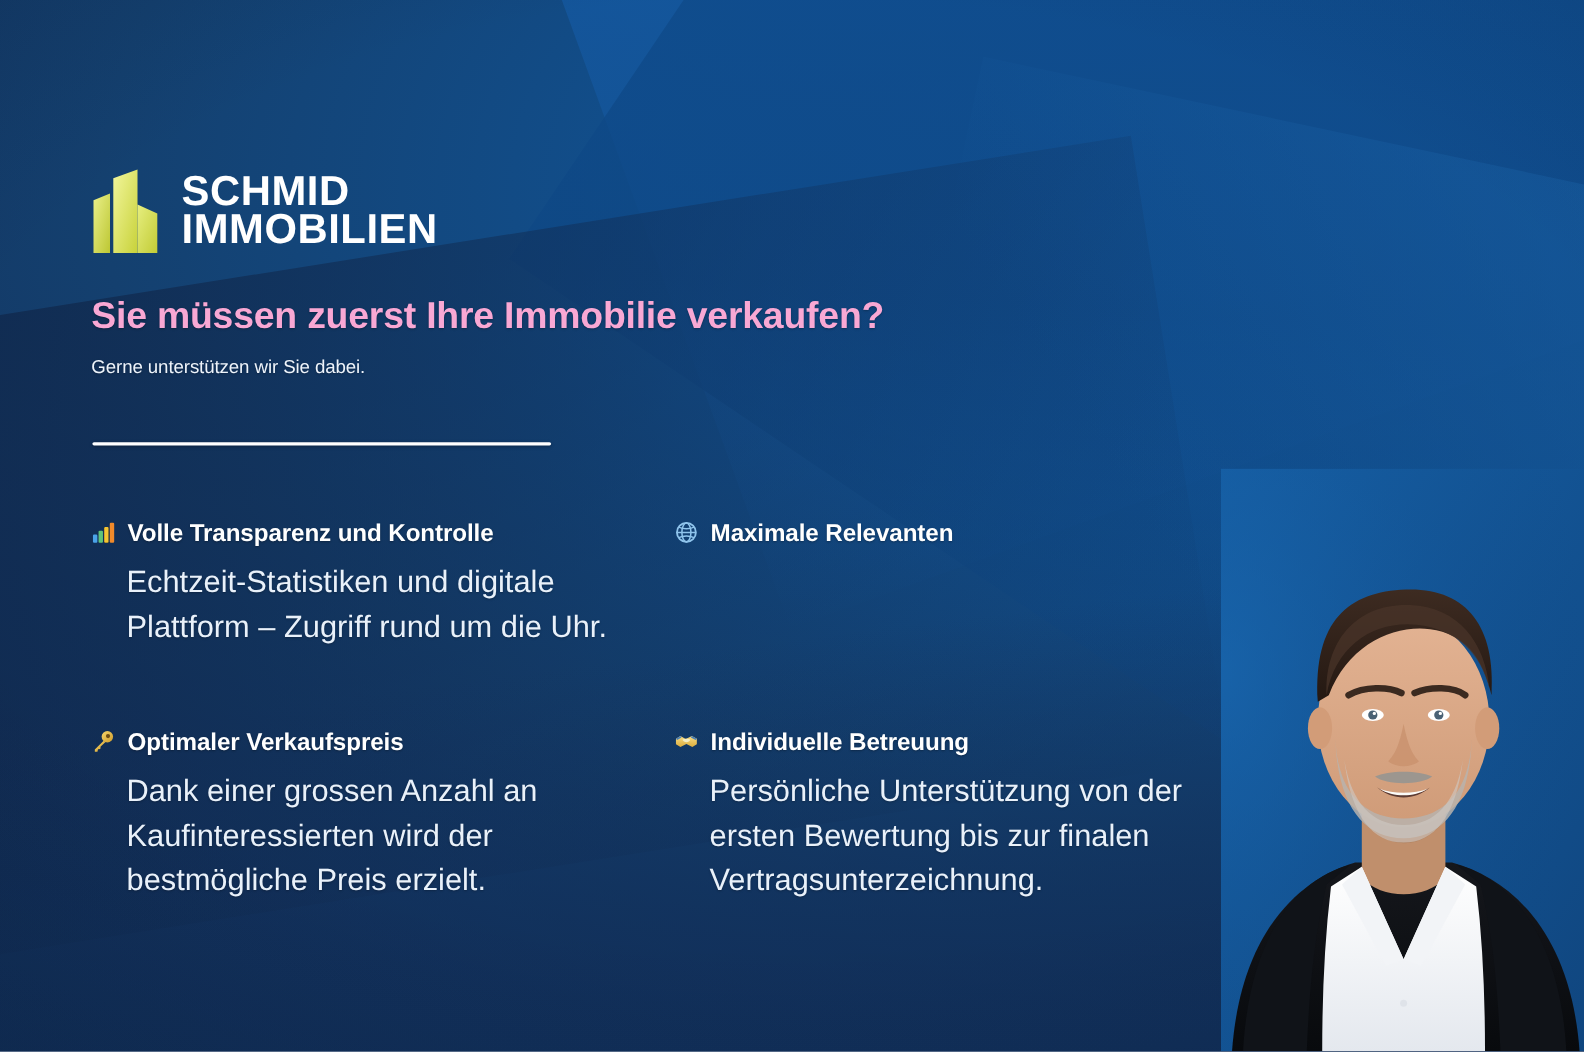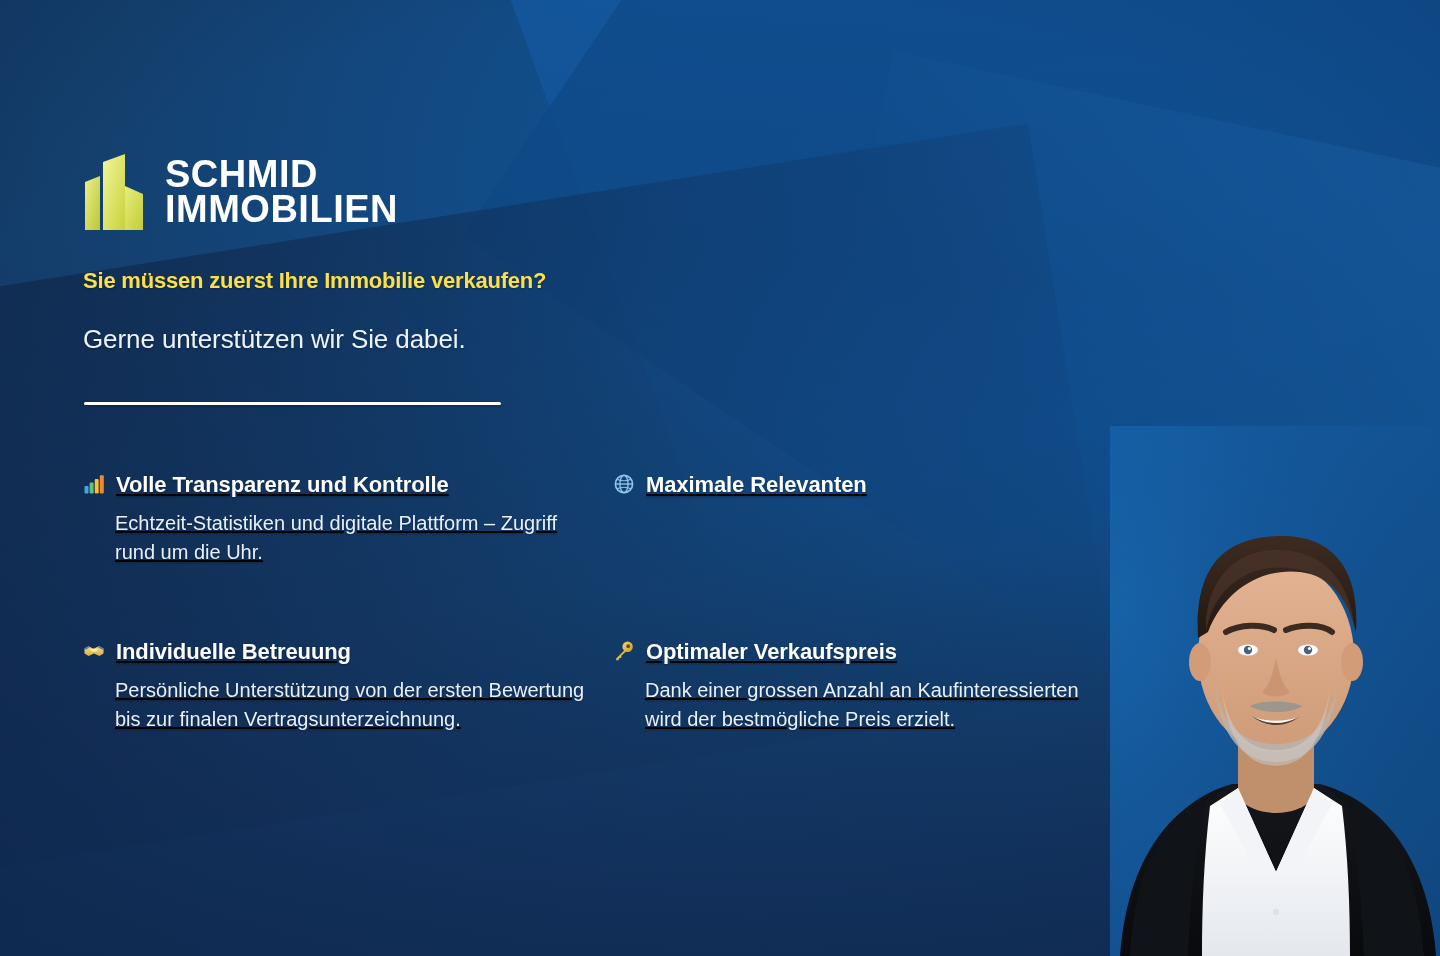--- a/index.html
+++ b/index.html
@@ -77,30 +77,30 @@
   .logo-words span {
     color:#ffffff;
     font-weight:bold;
     font-size:38px;
     letter-spacing:.5px;
   }
 
   
   .headline {
     position:absolute; left:83px; top:268px;
-    color:#fde047;
-    font-size:22px;
+    color:#f9a8d4;
+    font-size:34px;
     font-weight:bold;
     letter-spacing:-.2px;
     text-shadow:0 1px 2px rgba(0,0,0,.28);
   }
   .subhead {
     position:absolute; left:83px; top:324px;
     color:#eef4fb;
-    font-size:26px;
+    font-size:17px;
     font-weight:normal;
     letter-spacing:-.1px;
     text-shadow:0 1px 2px rgba(0,0,0,.25);
   }
 
   .divider {
     position:absolute; left:84px; top:402px;
     width:417px; height:3px;
     background:#ffffff;
     border-radius:2px;
@@ -108,21 +108,20 @@
   }
 
   
   .features {
     position:absolute; left:83px; top:472px;
     width:1110px;
     display:grid;
     grid-template-columns:530px 530px;
     column-gap:0px;
     row-gap:72px;
-    text-decoration:underline;
   }
   .feature { position:relative; }
   .feature-head {
     display:flex; align-items:flex-start; gap:8px;
     margin-bottom:11px;
   }
   .feature-icon {
     font-size:21px;
     line-height:1;
     width:25px;
@@ -135,21 +134,21 @@
   .feature-title {
     color:#ffffff;
     font-size:22px;
     font-weight:bold;
     letter-spacing:-.1px;
     text-shadow:0 1px 2px rgba(0,0,0,.3);
   }
   .feature-desc {
     margin-left:32px;
     color:#e9f1fa;
-    font-size:20px;
+    font-size:28px;
     line-height:1.45;
     font-weight:normal;
     max-width:470px;
     text-shadow:0 1px 2px rgba(0,0,0,.26);
   }
 
   
   .portrait {
     position:absolute;
     right:0; bottom:0;
@@ -310,20 +309,40 @@
             <svg width="22" height="22" viewBox="0 0 22 22" xmlns="http://www.w3.org/2000/svg" aria-hidden="true">
               <circle cx="11" cy="11" r="8.6" fill="none" stroke="#8fc4ec" stroke-width="1.7"></circle>
               <ellipse cx="11" cy="11" rx="4.1" ry="8.6" fill="none" stroke="#8fc4ec" stroke-width="1.4"></ellipse>
               <line x1="2.4" y1="11" x2="19.6" y2="11" stroke="#8fc4ec" stroke-width="1.4"></line>
               <path d="M4 6.2 C 8 8.2 14 8.2 18 6.2" fill="none" stroke="#8fc4ec" stroke-width="1.2"></path>
               <path d="M4 15.8 C 8 13.8 14 13.8 18 15.8" fill="none" stroke="#8fc4ec" stroke-width="1.2"></path>
             </svg>
           </span>
           <span class="feature-title">Maximale Relevanten</span>
         </div>
+      </div>
+
+      <div class="feature">
+        <div class="feature-head">
+          <span class="feature-icon">
+            <svg width="22" height="22" viewBox="0 0 22 22" xmlns="http://www.w3.org/2000/svg" aria-hidden="true">
+              <defs>
+                <linearGradient id="kg" x1="0" y1="0" x2="1" y2="1">
+                  <stop offset="0" stop-color="#f6d56a"></stop>
+                  <stop offset="1" stop-color="#cf9c2c"></stop>
+                </linearGradient>
+              </defs>
+              <circle cx="14.6" cy="6.8" r="5.2" fill="url(#kg)"></circle>
+              <circle cx="15.2" cy="6.2" r="1.9" fill="#6d4c14"></circle>
+              <path d="M11.2 10.4 L 3.2 18.4 L 3.2 20.3 L 5.6 20.3 L 6.1 18.2 L 8.2 17.9 L 8.5 15.6 L 13 11.6 Z" fill="url(#kg)"></path>
+            </svg>
+          </span>
+          <span class="feature-title">Optimaler Verkaufspreis</span>
+        </div>
+        <div class="feature-desc">Dank einer grossen Anzahl an Kaufinteressierten wird der bestmögliche Preis erzielt.</div>
       </div>
 
       <div class="feature">
         <div class="feature-head">
           <span class="feature-icon">
             <svg width="22" height="22" viewBox="0 0 22 22" xmlns="http://www.w3.org/2000/svg" aria-hidden="true">
               <defs>
                 <linearGradient id="hsg" x1="0" y1="0" x2="0" y2="1">
                   <stop offset="0" stop-color="#f8dc84"></stop>
                   <stop offset="1" stop-color="#dcae3e"></stop>
@@ -333,35 +352,15 @@
               <path d="M7.4 9.6 C 9.2 8.4 12.8 8.4 14.6 9.6 C 13.4 12.6 8.6 12.6 7.4 9.6 Z" fill="#f6eec2"></path>
               <path d="M1.5 8.5 L 5.5 6.2 L 6.6 7.4 L 2.6 9.7 Z" fill="#4a7fb5"></path>
               <path d="M20.5 8.5 L 16 6.2 L 15 7.4 L 19.4 9.7 Z" fill="#4a7fb5"></path>
             </svg>
           </span>
           <span class="feature-title">Individuelle Betreuung</span>
         </div>
         <div class="feature-desc">Persönliche Unterstützung von der ersten Bewertung bis zur finalen Vertragsunterzeichnung.</div>
       </div>
 
-      <div class="feature">
-        <div class="feature-head">
-          <span class="feature-icon">
-            <svg width="22" height="22" viewBox="0 0 22 22" xmlns="http://www.w3.org/2000/svg" aria-hidden="true">
-              <defs>
-                <linearGradient id="kg" x1="0" y1="0" x2="1" y2="1">
-                  <stop offset="0" stop-color="#f6d56a"></stop>
-                  <stop offset="1" stop-color="#cf9c2c"></stop>
-                </linearGradient>
-              </defs>
-              <circle cx="14.6" cy="6.8" r="5.2" fill="url(#kg)"></circle>
-              <circle cx="15.2" cy="6.2" r="1.9" fill="#6d4c14"></circle>
-              <path d="M11.2 10.4 L 3.2 18.4 L 3.2 20.3 L 5.6 20.3 L 6.1 18.2 L 8.2 17.9 L 8.5 15.6 L 13 11.6 Z" fill="url(#kg)"></path>
-            </svg>
-          </span>
-          <span class="feature-title">Optimaler Verkaufspreis</span>
-        </div>
-        <div class="feature-desc">Dank einer grossen Anzahl an Kaufinteressierten wird der bestmögliche Preis erzielt.</div>
-      </div>
-
     </div>
   </div>
 </div>
 
 </body></html>

